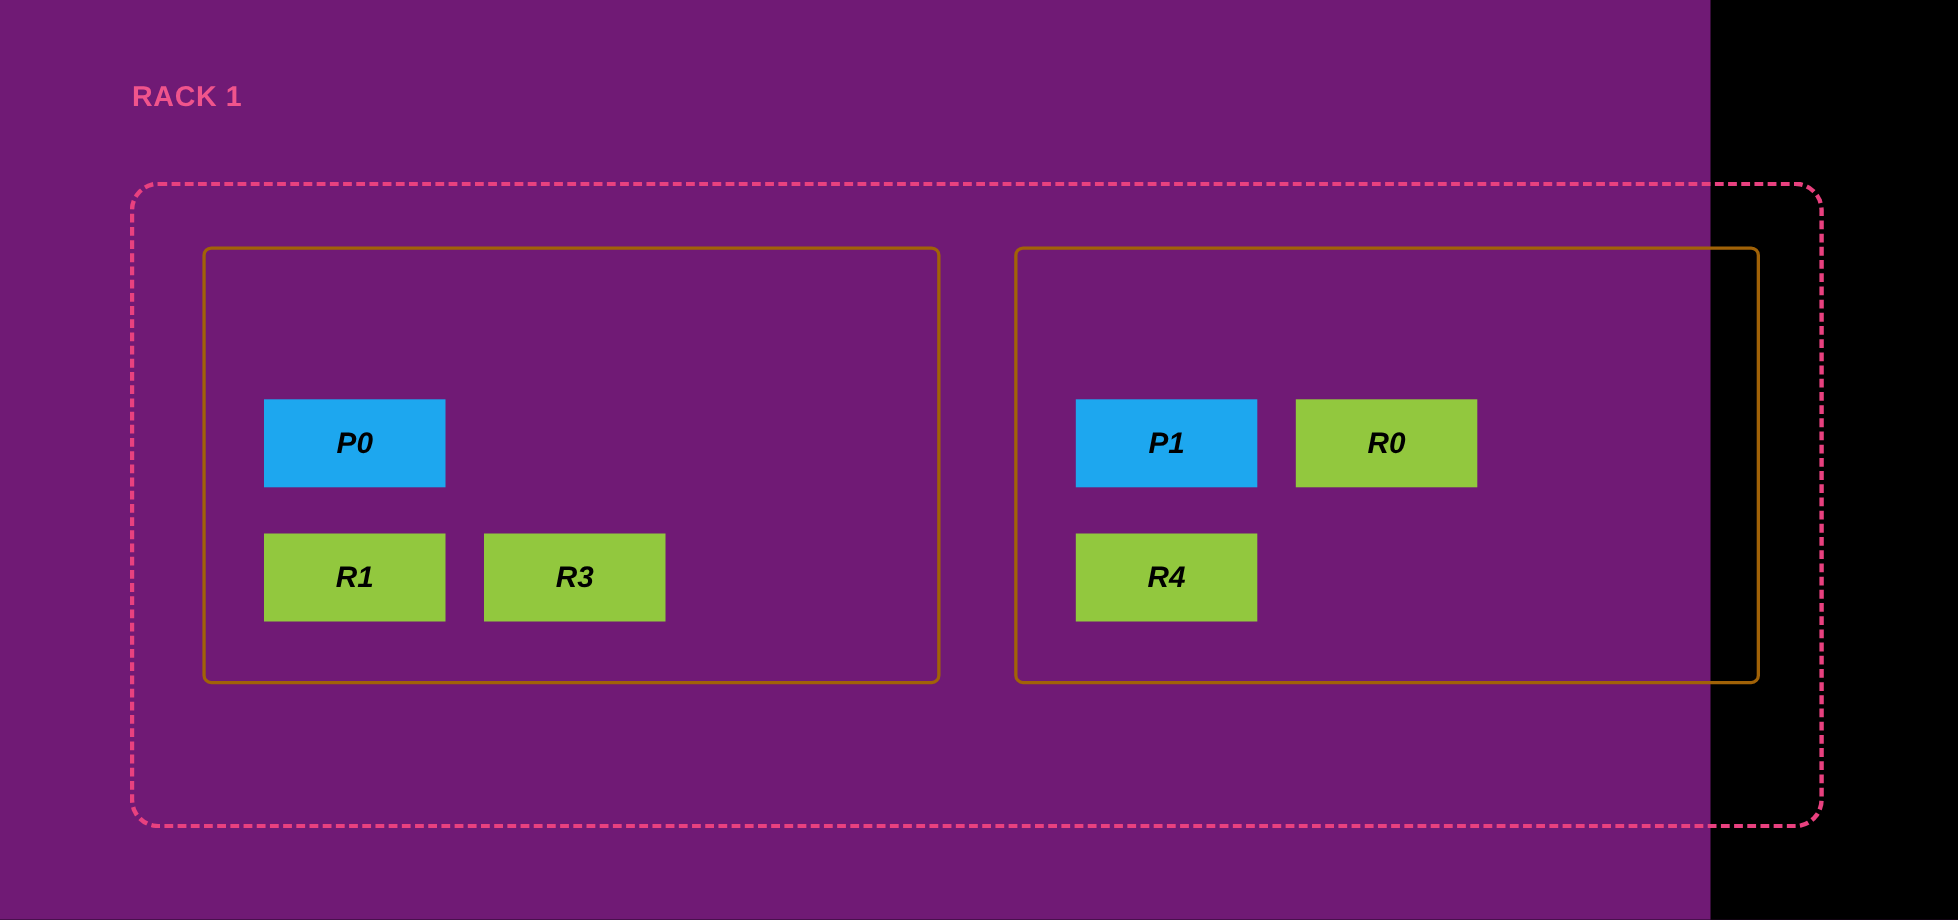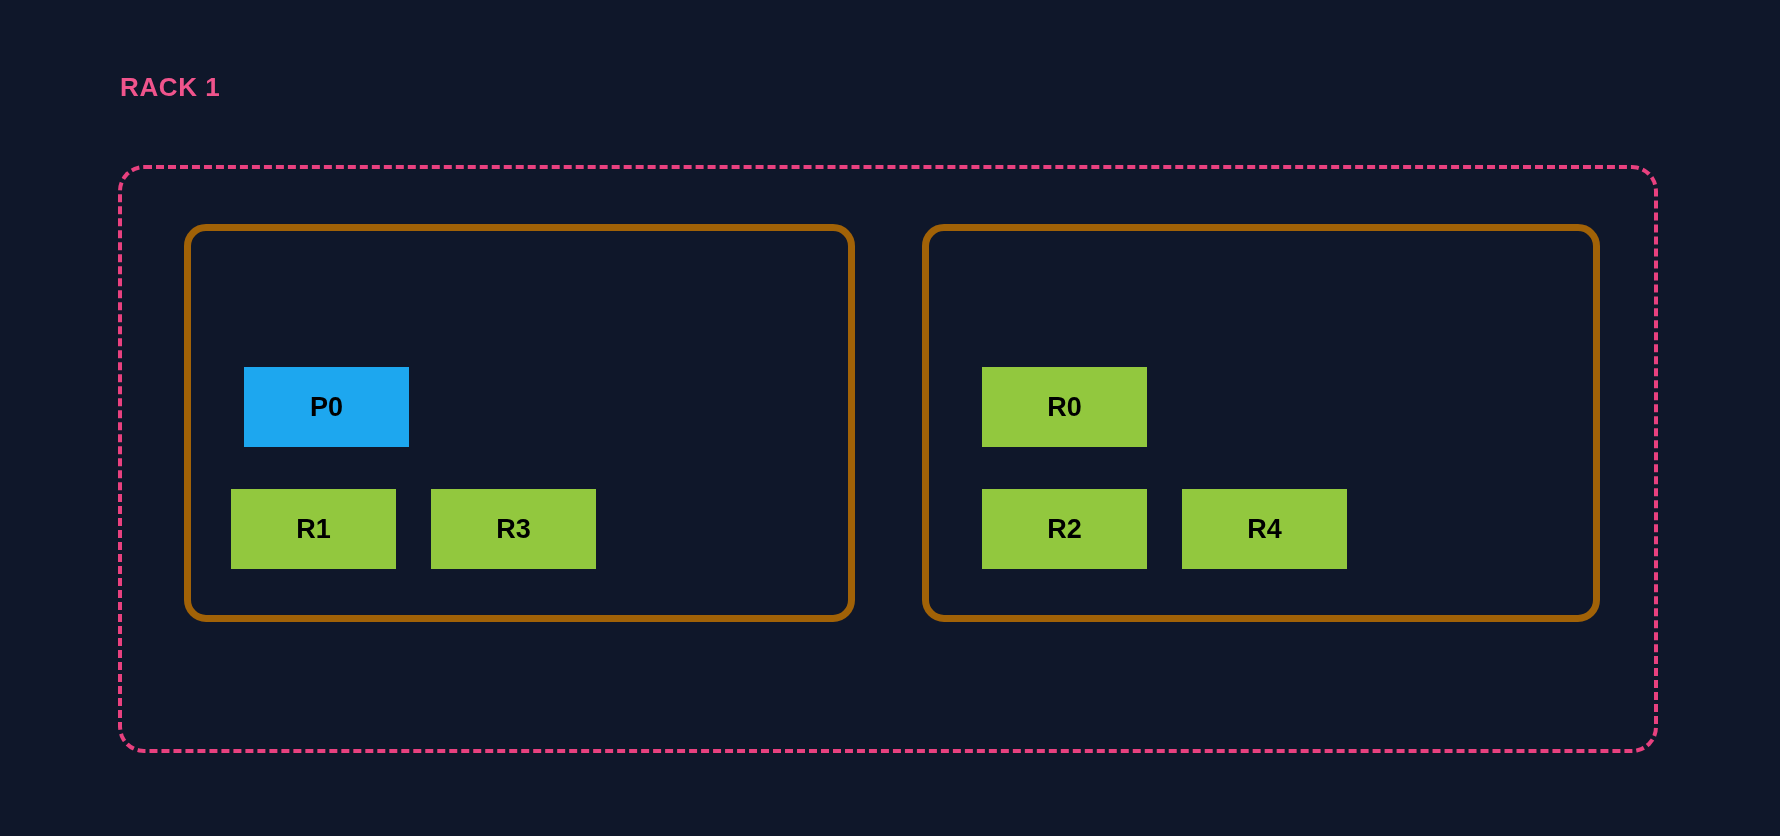--- a/index.html
+++ b/index.html
@@ -14,23 +14,23 @@
     position: relative;
     overflow: hidden;
     font-family: "Liberation Sans", sans-serif;
     -webkit-font-smoothing: antialiased;
   }
 
   #canvas {
     position: absolute;
     left: 0;
     top: 0;
-    width: 1780px;
+    width: 1555px;
     height: 836px;
-    background: #0f172a;
+    background: #701a75;
   }
 
   
   .rack-label {
     position: absolute;
     left: 120px;
     top: 74px;
     font-size: 26px;
     font-weight: bold;
     letter-spacing: 0.6px;
@@ -49,23 +49,24 @@
     box-sizing: border-box;
     border: 4px dashed #e8417f;
     border-radius: 26px;
     background: transparent;
   }
 
   
   .node-panel {
     position: absolute;
     box-sizing: border-box;
-    border: 7px solid #a16207;
-    border-radius: 22px;
+    border: 3px solid #a16207;
+    border-radius: 8px;
     background: transparent;
+    font-style: italic;
   }
   .node-panel.panel-left {
     left: 184px;
     top: 224px;
     width: 671px;
     height: 398px;
   }
   .node-panel.panel-right {
     left: 922px;
     top: 224px;
@@ -75,21 +76,21 @@
 
   
   .block-row {
     position: absolute;
     display: flex;
     flex-direction: row;
     align-items: flex-start;
     gap: 35px;
   }
   .panel-left  .row-0 { left: 53px; top: 136px; }
-  .panel-left  .row-1 { left: 40px; top: 258px; }
+  .panel-left  .row-1 { left: 53px; top: 258px; }
   .panel-right .row-0 { left: 53px; top: 136px; }
   .panel-right .row-1 { left: 53px; top: 258px; }
 
   
   .block {
     width: 165px;
     height: 80px;
     display: flex;
     align-items: center;
     justify-content: center;
@@ -123,27 +124,27 @@
           <span>R1</span>
         </div>
         <div class="block kind-replica">
           <span>R3</span>
         </div>
       </div>
     </div>
 
   <div class="node-panel panel-right">
       <div class="block-row row-0">
+        <div class="block kind-primary">
+          <span>P1</span>
+        </div>
         <div class="block kind-replica">
           <span>R0</span>
         </div>
       </div>
       <div class="block-row row-1">
-        <div class="block kind-replica">
-          <span>R2</span>
-        </div>
         <div class="block kind-replica">
           <span>R4</span>
         </div>
       </div>
     </div>
 
 </div>
 
 </body></html>

